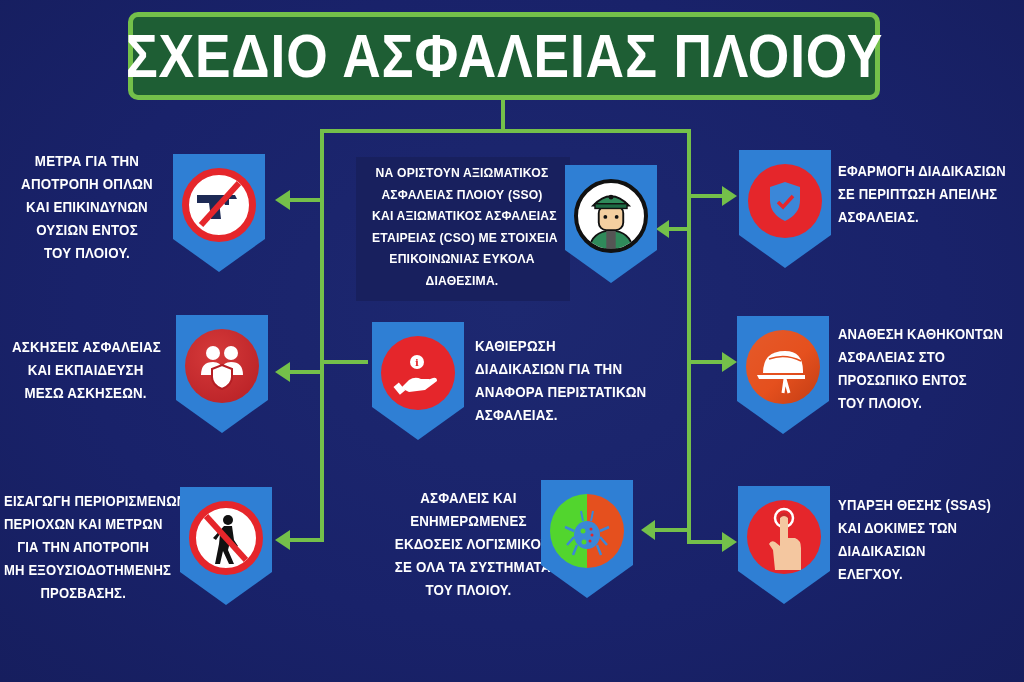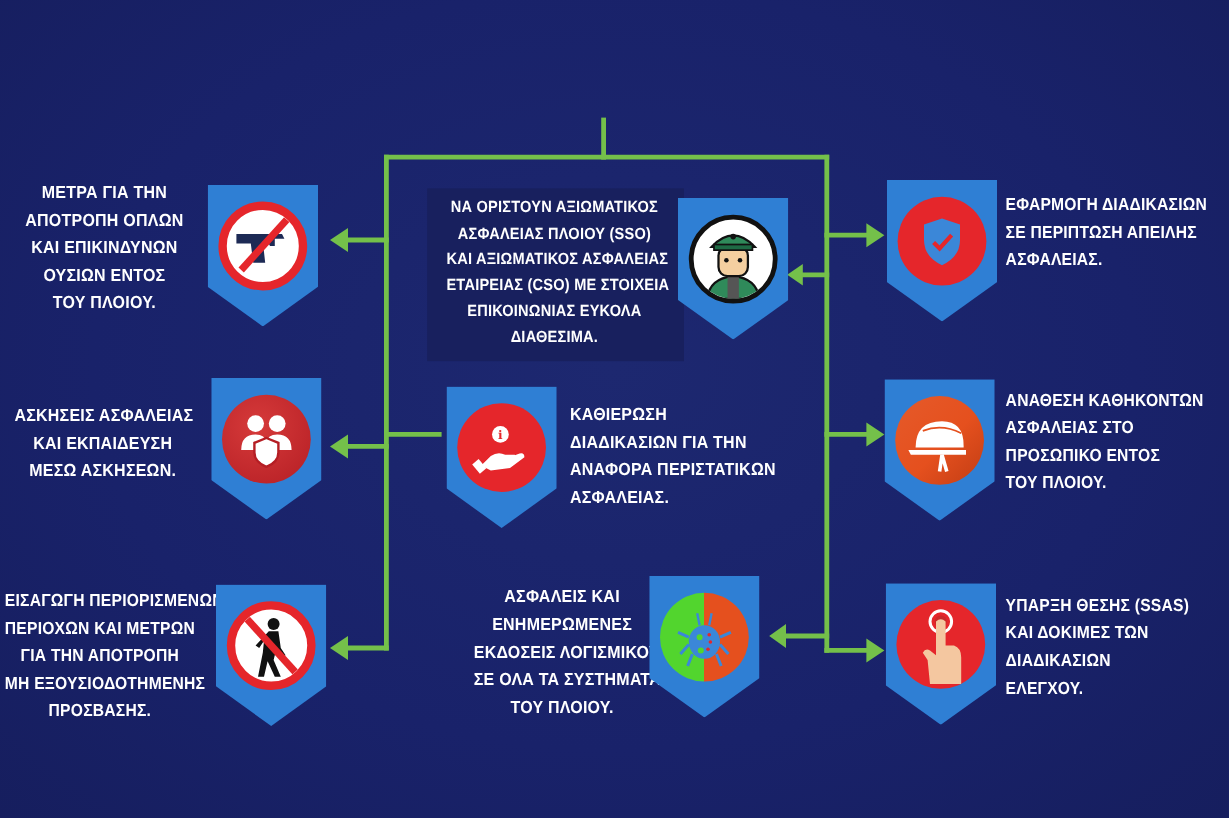--- a/index.html
+++ b/index.html
@@ -92,20 +92,23 @@
 
       <path d="M737,196 L722,186 L722,206 Z"></path>
       <path d="M737,362 L722,352 L722,372 Z"></path>
       <path d="M737,542 L722,532 L722,552 Z"></path>
 
       <path d="M656,229 L669,220 L669,238 Z"></path>
       <path d="M641,530 L655,520 L655,540 Z"></path>
     </g>
   </svg>
 
+  <div class="title-box">
+    <div class="title-text">ΣΧΕΔΙΟ ΑΣΦΑΛΕΙΑΣ ΠΛΟΙΟΥ</div>
+  </div>
 
   <div class="label center" style="left:18px; top:150px; width:150px; transform:scaleX(0.92);">
     <span class="ln">ΜΕΤΡΑ ΓΙΑ ΤΗΝ</span>
     <span class="ln">ΑΠΟΤΡΟΠΗ ΟΠΛΩΝ</span>
     <span class="ln">ΚΑΙ ΕΠΙΚΙΝΔΥΝΩΝ</span>
     <span class="ln">ΟΥΣΙΩΝ ΕΝΤΟΣ</span>
     <span class="ln">ΤΟΥ ΠΛΟΙΟΥ.</span>
   </div>
   <div class="shield" style="left:173px; top:154px;">
     <div class="disc" style="background:#fff; border:7px solid #e5262b;">

